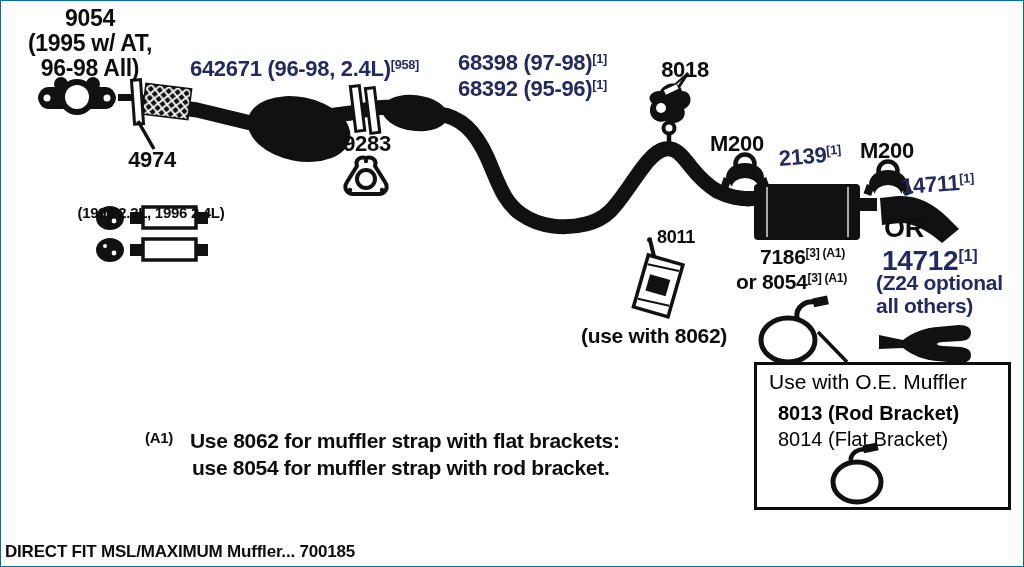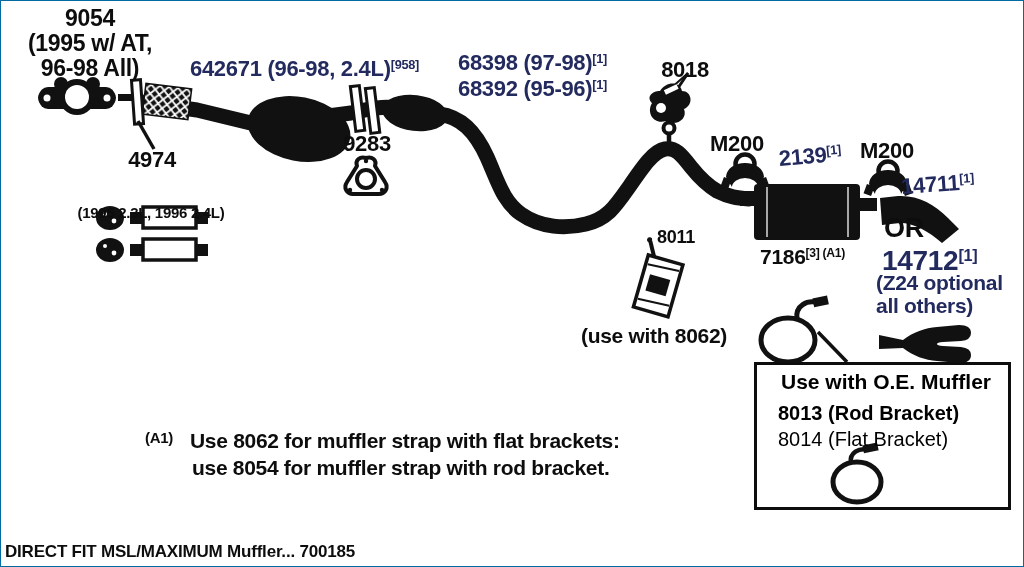--- a/index.html
+++ b/index.html
@@ -15,21 +15,21 @@
     z-index:2;
   }
   .navy { color:#232a5e; }
   .ctr { text-align:center; }
   sup { font-size:0.58em; position:relative; top:-0.55em; vertical-align:baseline; }
   .oe-box {
     position:absolute; left:753px; top:361px; width:257px; height:148px;
     border:3px solid #0d0d0d; box-sizing:border-box; z-index:2;
     background:transparent;
   }
-  .oe-title { position:absolute; left:24px; top:5px;  font-size:21px; font-weight:700; white-space:nowrap; }
+  .oe-title { position:absolute; left:12px; top:5px;  font-size:21px; font-weight:400; white-space:nowrap; }
   .oe-l1    { position:absolute; left:21px; top:37px; font-size:20px; font-weight:700; white-space:nowrap; }
   .oe-l2    { position:absolute; left:21px; top:63px; font-size:20px; font-weight:400; white-space:nowrap; }
 </style>
 </head>
 <body>
 
 <div class="canvas">
 
   <svg class="layer" width="1024" height="567" viewBox="0 0 1024 567" style="z-index:1">
     <defs>
@@ -198,20 +198,23 @@
   <div class="lbl navy" style="left:901px; top:174px; font-size:22px; transform:rotate(-4deg); transform-origin:left bottom;">
     <span>14711</span><sup>[1]</sup>
   </div>
 
   <div class="lbl" style="left:883px; top:213px; font-size:27px;">OR</div>
 
   <div class="lbl" style="left:759px; top:245px; font-size:21px;">
     <span>7186</span><sup>[3] (A1)</sup>
   </div>
 
+  <div class="lbl" style="left:735px; top:270px; font-size:21px;">
+    <span>or 8054</span><sup>[3] (A1)</sup>
+  </div>
 
   <div class="lbl navy" style="left:881px; top:245px; font-size:28px;">
     <span>14712</span><sup>[1]</sup>
   </div>
 
   <div class="lbl navy" style="left:875px; top:271px; font-size:21px;text-align:right;">(Z24 optional</div>
 
   <div class="lbl navy" style="left:875px; top:294px; font-size:21px;">all others)</div>
 
   <div class="lbl ctr" style="left:641px; top:227px; width:68px; font-size:18px;">8011</div>

